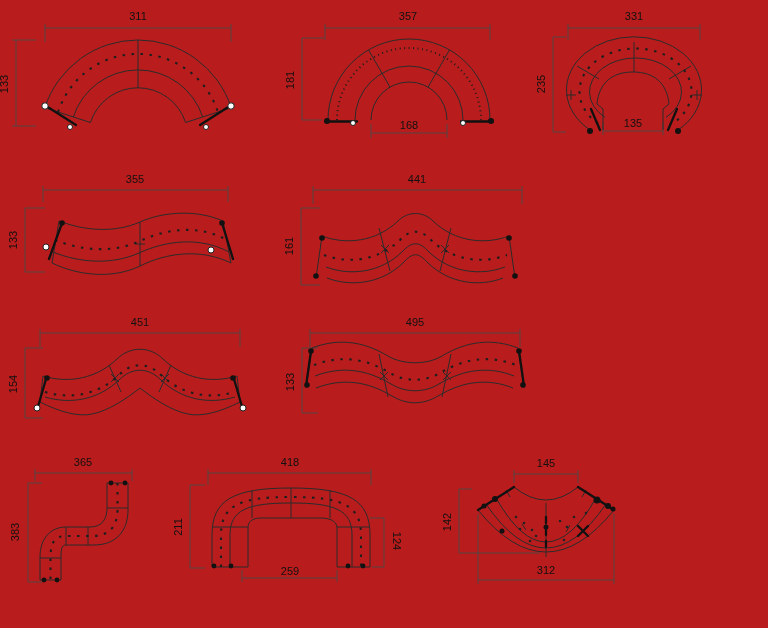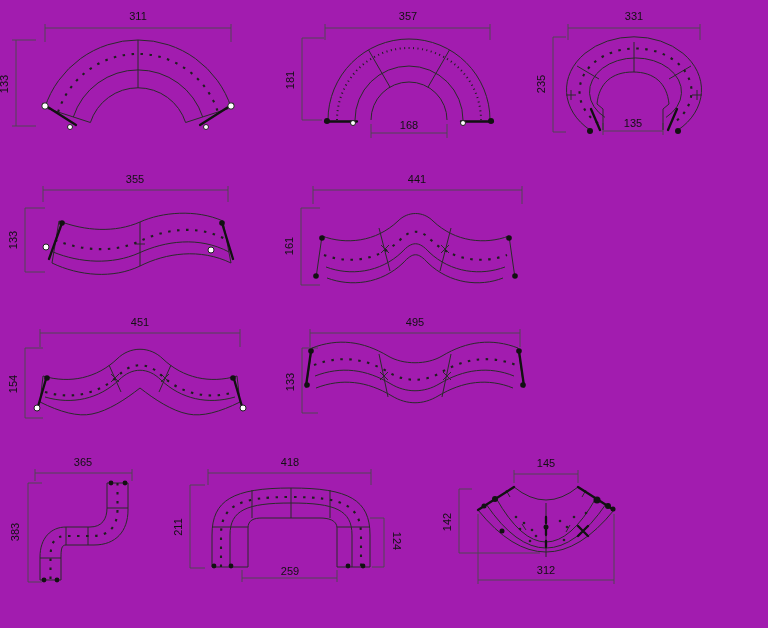--- a/index.html
+++ b/index.html
@@ -1,16 +1,16 @@
 <!DOCTYPE html>
 <html><head>
 <meta charset="utf-8">
 <style>
   html,body{margin:0;padding:0;background:#ffffff;}
-  .stage{position:relative;width:768px;height:628px;background:#a21caf;overflow:hidden;text-align:center;}
+  .stage{position:relative;width:768px;height:628px;background:#b91c1c;overflow:hidden;text-align:center;}
   svg{display:block;}
   .dim{stroke:#4a4a4a;stroke-width:0.9;fill:none;}
   .sol{stroke:#2b2b2b;stroke-width:1;fill:none;stroke-linejoin:round;}
   .dash{stroke:#1e1e1e;stroke-width:2.1;fill:none;stroke-dasharray:2.5 6.5;}
   .dotseam{stroke:#1e1e1e;stroke-width:2;fill:none;stroke-dasharray:1 3.5;}
   .thk{stroke:#111111;stroke-width:2.3;fill:none;stroke-linecap:round;}
   .lbl{font:11px "Liberation Sans",sans-serif;fill:#111111;text-anchor:middle;}
   .fd{fill:#111111;stroke:none;}
   .gl{fill:#ffffff;stroke:#222222;stroke-width:1;}
   .dd{fill:#222222;stroke:none;}

